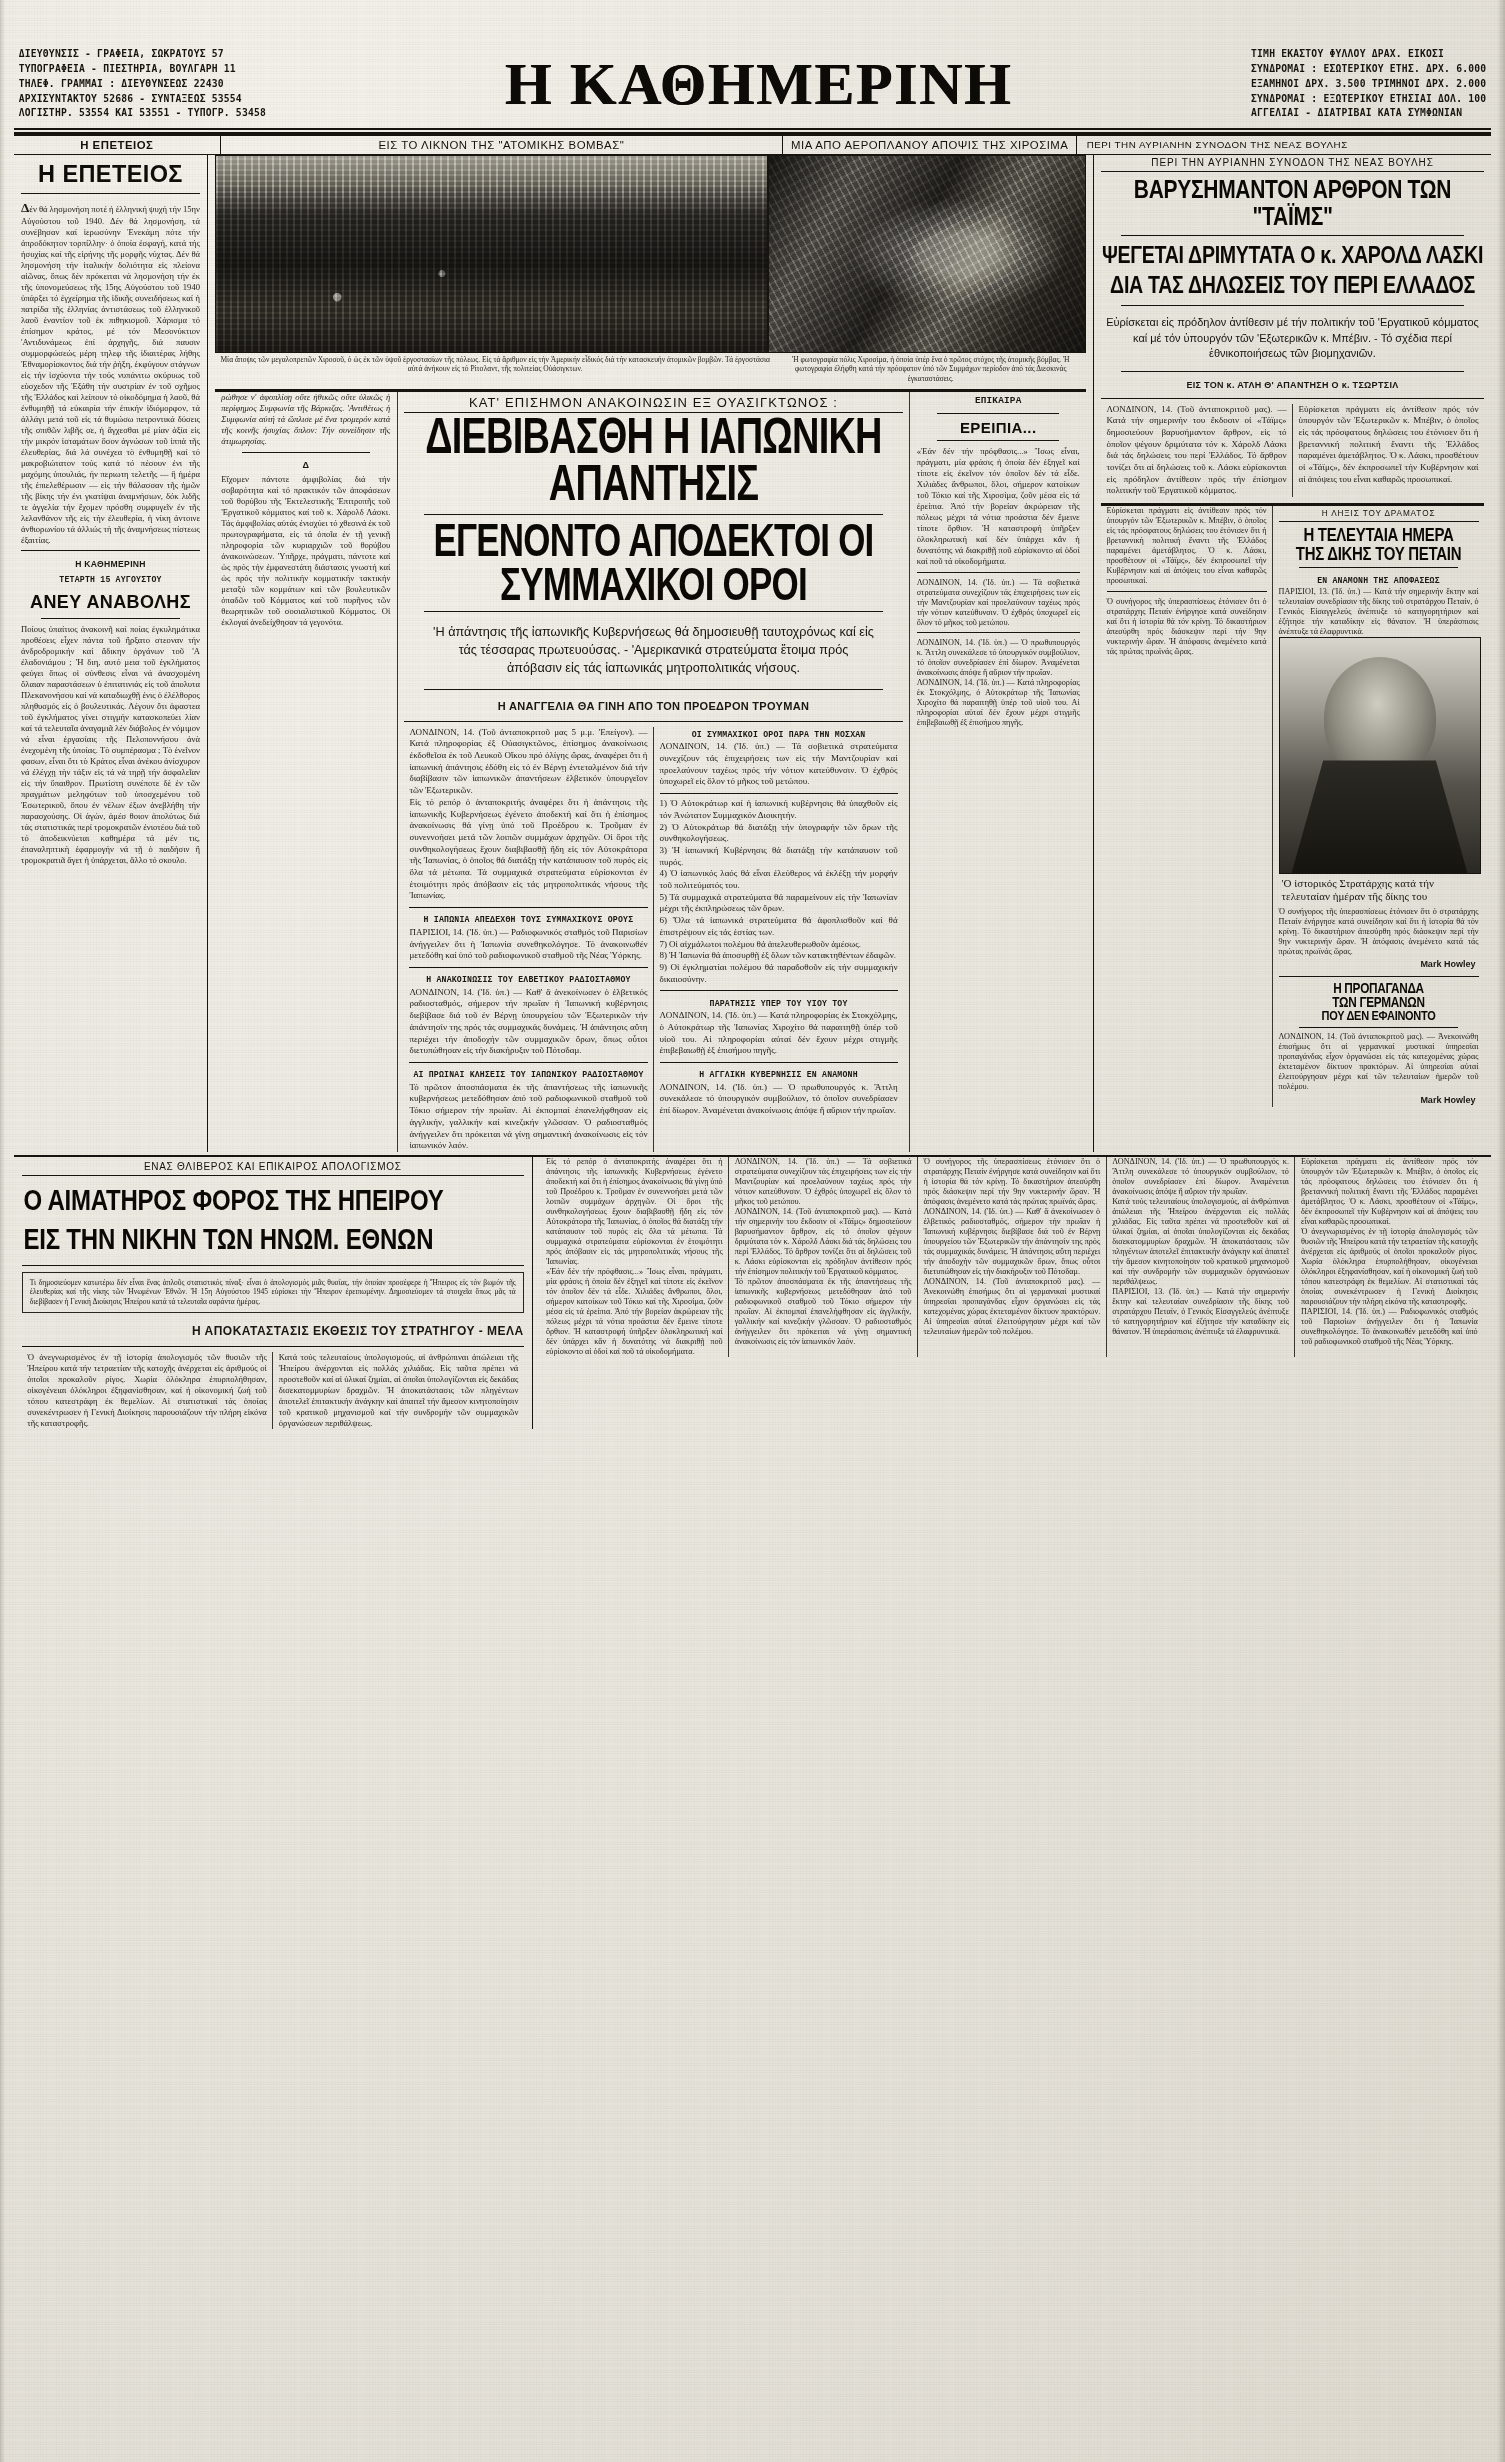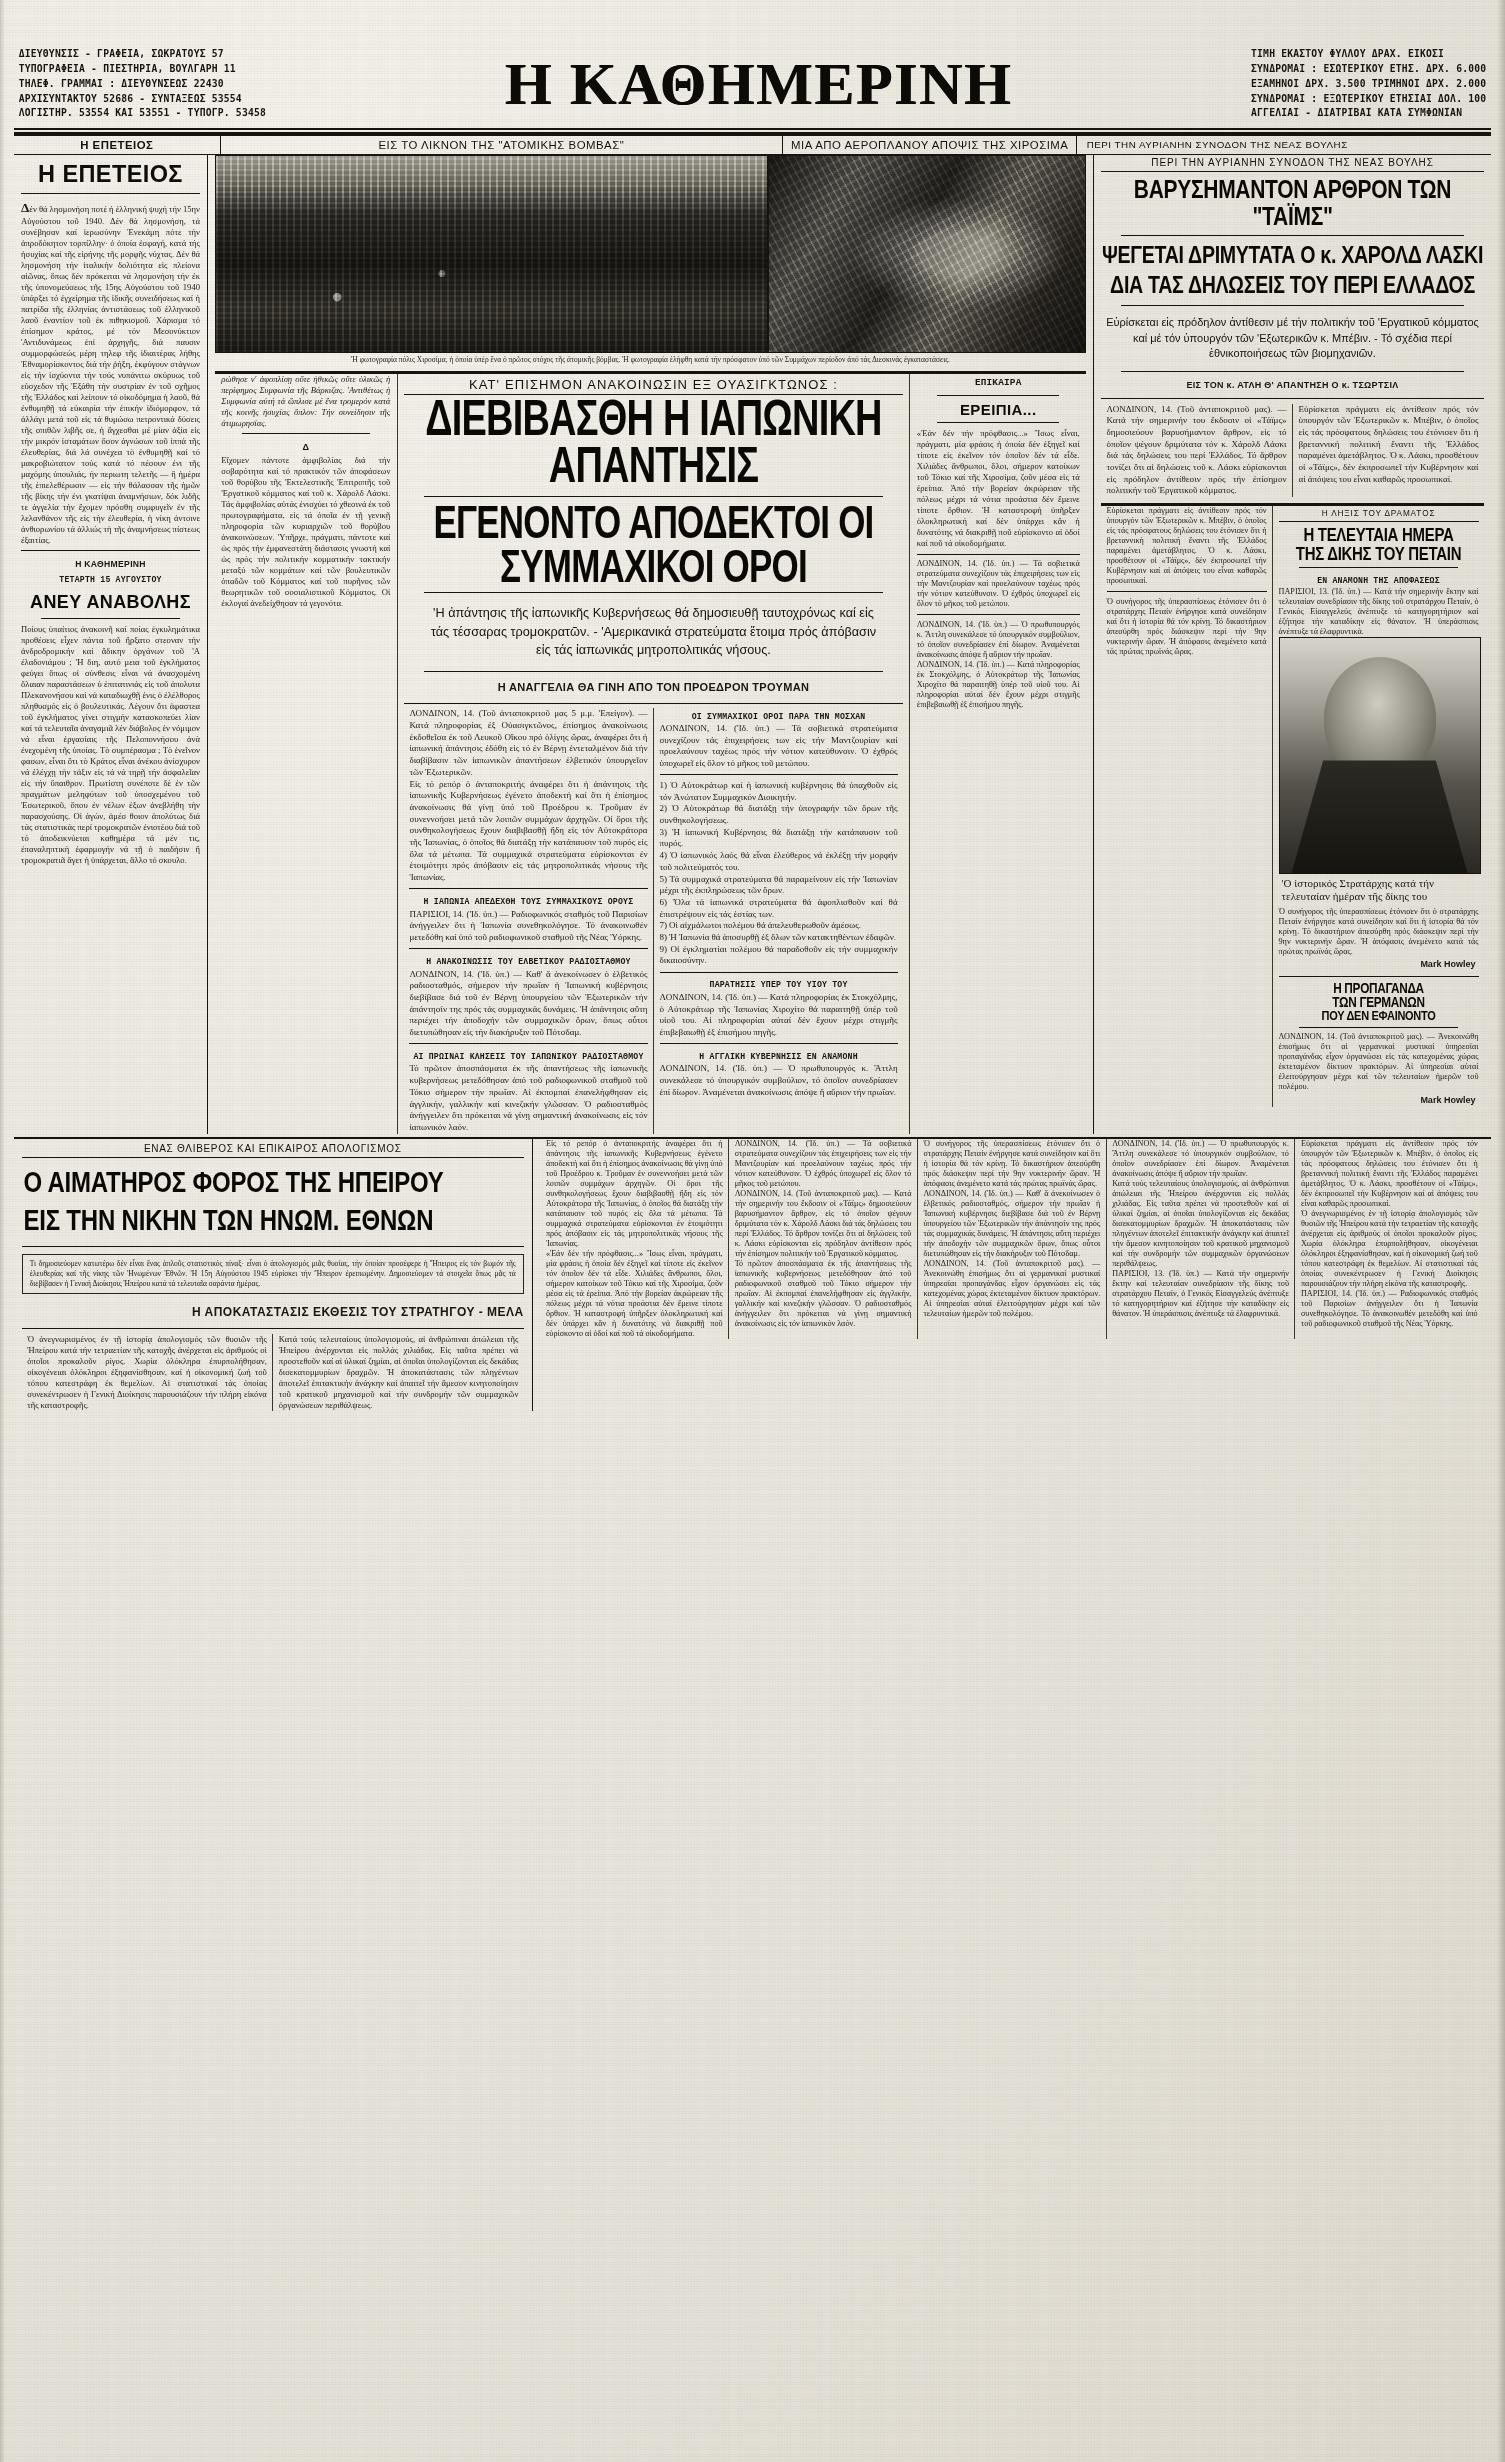--- a/index.html
+++ b/index.html
@@ -261,20 +261,25 @@
 
         <div class="photorow">
           <div class="photo p1">
             <div class="ph-a"></div>
           </div>
           <div class="photo p2">
             <div class="ph-b"></div>
           </div>
         </div>
         <div style="display:flex">
+          <div class="photocap" style="width:551px">
+            Μία ἄποψις τῶν μεγαλοπρεπῶν Χιροσοῦ, ὁ ὡς ἐκ τῶν ὑψοῦ ἐργοστασίων τῆς πόλεως. Εἰς τά
+            ἄριθμον εἰς τήν Ἀμερικήν εἶδικός διά τήν κατασκευήν ἀτομικῶν βομβῶν. Τά ἐργοστάσια
+            αὐτά ἀνήκουν εἰς τό Ρίτσλαντ, τῆς πολιτείας Οὐάσιγκτων.
+          </div>
           <div class="photocap" style="flex:1">
             'Η φωτογραφία πόλις Χιροσίμα, ἡ ὁποία ὑπέρ ἕνα ὁ πρῶτος στόχος τῆς ἀτομικῆς βόμβας.
             Ἡ φωτογραφία ἐλήφθη κατά τήν πρόσφατον ὑπό τῶν Συμμάχων περίοδον ἀπό τάς Διεσκινάς
             ἐγκαταστάσεις.
           </div>
         </div>
 
         <div class="rule-thick" style="margin-top:3.1px"></div>
 
         <div class="threecol">
@@ -285,21 +290,21 @@
             <div class="bullet">Δ</div>
             <div class="bodytext greekish">Εἴχομεν πάντοτε ἀμφιβολίας διά τήν σοβαρότητα καί τό πρακτικόν τῶν ἀποφάσεων τοῦ θορύβου τῆς 'Εκτελεστικῆς 'Επιτροπῆς τοῦ 'Εργατικοῦ κόμματος καί τοῦ κ. Χάρολδ Λάσκι. Τάς ἀμφιβολίας αὐτάς ἐνισχύει τό χθεσινά ἐκ τοῦ πρωτογραφήματα, εἰς τά ὁποῖα ἐν τῇ γενικῇ πληροφορία τῶν κυριαρχιῶν τοῦ θορύβου ἀνακοινώσεων. 'Υπῆρχε, πράγματι, πάντοτε καί ὡς πρός τήν ἐμφανεστάτη διάστασις γνωστή καί ὡς πρός τήν πολιτικήν κομματικήν τακτικήν μεταξύ τῶν κομμάτων καί τῶν βουλευτικῶν ὁπαδῶν τοῦ Κόμματος καί τοῦ πυρῆνος τῶν θεωρητικῶν τοῦ σοσιαλιστικοῦ Κόμματος. Οἱ ἐκλογαί ἀνεδείχθησαν τά γεγονότα.</div>
           </div>
 
           <div style="flex:1">
             <div class="headkick">ΚΑΤ' ΕΠΙΣΗΜΟΝ ΑΝΑΚΟΙΝΩΣΙΝ ΕΞ ΟΥΑΣΙΓΚΤΩΝΟΣ :</div>
             <div class="bighead l1">ΔΙΕΒΙΒΑΣΘΗ Η ΙΑΠΩΝΙΚΗ ΑΠΑΝΤΗΣΙΣ</div>
             <div class="hr-s"></div>
             <div class="bighead l2">ΕΓΕΝΟΝΤΟ ΑΠΟΔΕΚΤΟΙ ΟΙ ΣΥΜΜΑΧΙΚΟΙ ΟΡΟΙ</div>
             <div class="hr-s"></div>
-            <div class="deck">'Η ἀπάντησις τῆς ἰαπωνικῆς Κυβερνήσεως θά δημοσιευθῇ ταυτοχρόνως καί εἰς τάς τέσσαρας τρομοκρατῶν. - 'Αμερικανικά στρατεύματα ἕτοιμα πρός ἀπόβασιν εἰς τάς ἰαπωνικάς μητροπολιτικάς νήσους.</div>
+            <div class="deck">'Η ἀπάντησις τῆς ἰαπωνικῆς Κυβερνήσεως θά δημοσιευθῇ ταυτοχρόνως καί εἰς τάς τέσσαρας πρωτευούσας. - 'Αμερικανικά στρατεύματα ἕτοιμα πρός ἀπόβασιν εἰς τάς ἰαπωνικάς μητροπολιτικάς νήσους.</div>
             <div class="hr-s"></div>
             <div class="deck2">Η ΑΝΑΓΓΕΛΙΑ ΘΑ ΓΙΝΗ ΑΠΟ ΤΟΝ ΠΡΟΕΔΡΟΝ ΤΡΟΥΜΑΝ</div>
             <div class="hr-f"></div>
 
             <div class="colsplit">
               <div class="vdiv">
                 <div class="bodytext">ΛΟΝΔΙΝΟΝ, 14. (Τοῦ ἀνταποκριτοῦ μας 5 μ.μ. 'Επείγον). — Κατά πληροφορίας ἐξ Οὐασιγκτῶνος, ἐπίσημος ἀνακοίνωσις ἐκδοθεῖσα ἐκ τοῦ Λευκοῦ Οἴκου πρό ὀλίγης ὥρας, ἀναφέρει ὅτι ἡ ἰαπωνική ἀπάντησις ἐδόθη εἰς τό ἐν Βέρνῃ ἐντεταλμένον διά τήν διαβίβασιν τῶν ἰαπωνικῶν ἀπαντήσεων ἑλβετικόν ὑπουργεῖον τῶν Ἐξωτερικῶν.</div>
                 <div class="bodytext">Εἰς τό ρεπόρ ὁ ἀνταποκριτής ἀναφέρει ὅτι ἡ ἀπάντησις τῆς ἰαπωνικῆς Κυβερνήσεως ἐγένετο ἀποδεκτή καί ὅτι ἡ ἐπίσημος ἀνακοίνωσις θά γίνῃ ὑπό τοῦ Προέδρου κ. Τροῦμαν ἐν συνεννοήσει μετά τῶν λοιπῶν συμμάχων ἀρχηγῶν. Οἱ ὅροι τῆς συνθηκολογήσεως ἔχουν διαβιβασθῇ ἤδη εἰς τόν Αὐτοκράτορα τῆς Ἰαπωνίας, ὁ ὁποῖος θά διατάξῃ τήν κατάπαυσιν τοῦ πυρός εἰς ὅλα τά μέτωπα. Τά συμμαχικά στρατεύματα εὑρίσκονται ἐν ἑτοιμότητι πρός ἀπόβασιν εἰς τάς μητροπολιτικάς νήσους τῆς Ἰαπωνίας.</div>
                 <div class="hr-f"></div>
                 <div class="tinyhead">Η ΙΑΠΩΝΙΑ ΑΠΕΔΕΧΘΗ ΤΟΥΣ ΣΥΜΜΑΧΙΚΟΥΣ ΟΡΟΥΣ</div>

